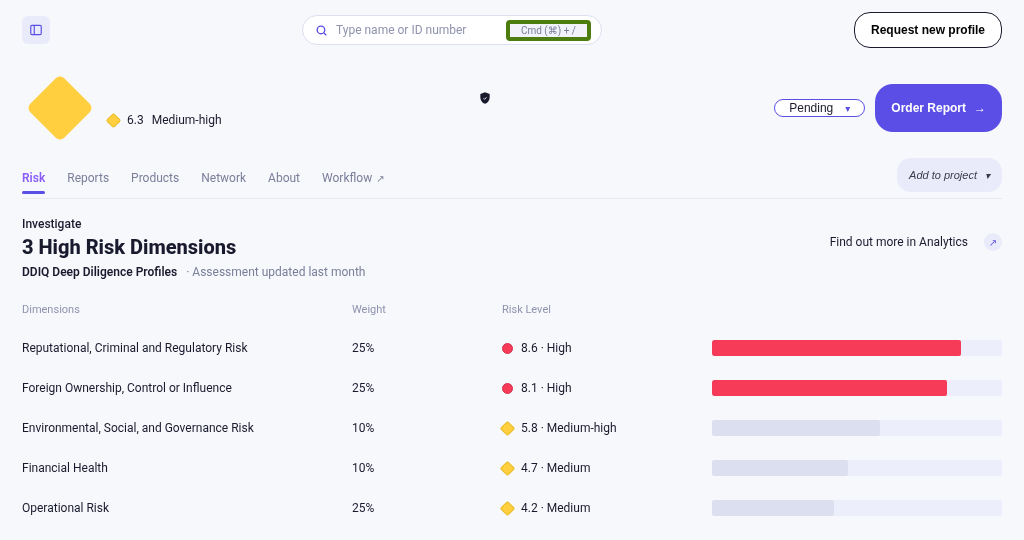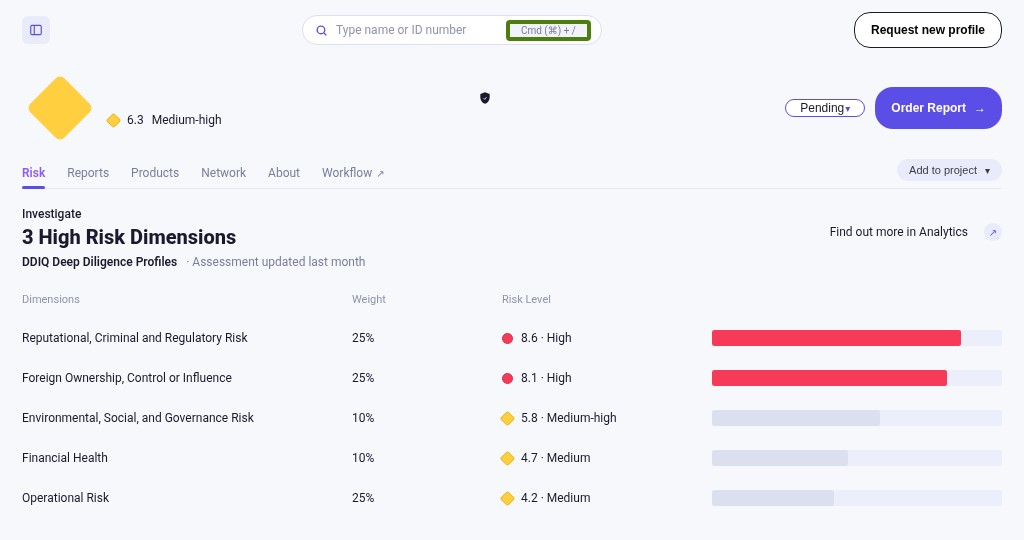--- a/index.html
+++ b/index.html
@@ -110,26 +110,26 @@
     align-items: center;
   }
   .pending-btn {
     height: 18px;
     border: 1px solid #5b4ee6;
     border-radius: 18px;
     background: #fff;
     padding: 0 14px;
     font-size: 12px;
     color: #1a1a2e;
-    display: flex; align-items: center; gap: 1px;
+    display: flex; align-items: center; gap: 12px;
     cursor: pointer;
   }
   .pending-btn .chev { color: #5b4ee6; font-size: 10px; }
   .order-btn {
-    height: 42px;
+    height: 48px;
     border: none;
     border-radius: 18px;
     background: #5b4ee6;
     color: #fff;
     padding: 0 16px;
     font-size: 12px;
     font-weight: 600;
     display: flex; align-items: center; gap: 8px;
     cursor: pointer;
   }
@@ -157,30 +157,31 @@
     content: "";
     position: absolute;
     left: 0; right: 0; bottom: -1px;
     height: 3px;
     background: #5b4ee6;
     border-radius: 2px;
   }
   .tab .ext { margin-left: 4px; font-size: 10px; color: #7a7e99; }
   .add-project {
     margin-left: auto;
-    height: 22px;
+    height: 34px;
     border-radius: 14px;
     background: #e9ebfa;
     border: none;
     padding: 0 12px;
     font-size: 11px;
     color: #3b3b4d;
     display: flex; align-items: center; gap: 8px;
     cursor: pointer;
     margin-bottom: 6px;
+    font-style: italic;
   }
 
   
   .section {
     margin-top: 18px;
   }
   .section-top {
     display: flex;
     align-items: flex-start;
   }

